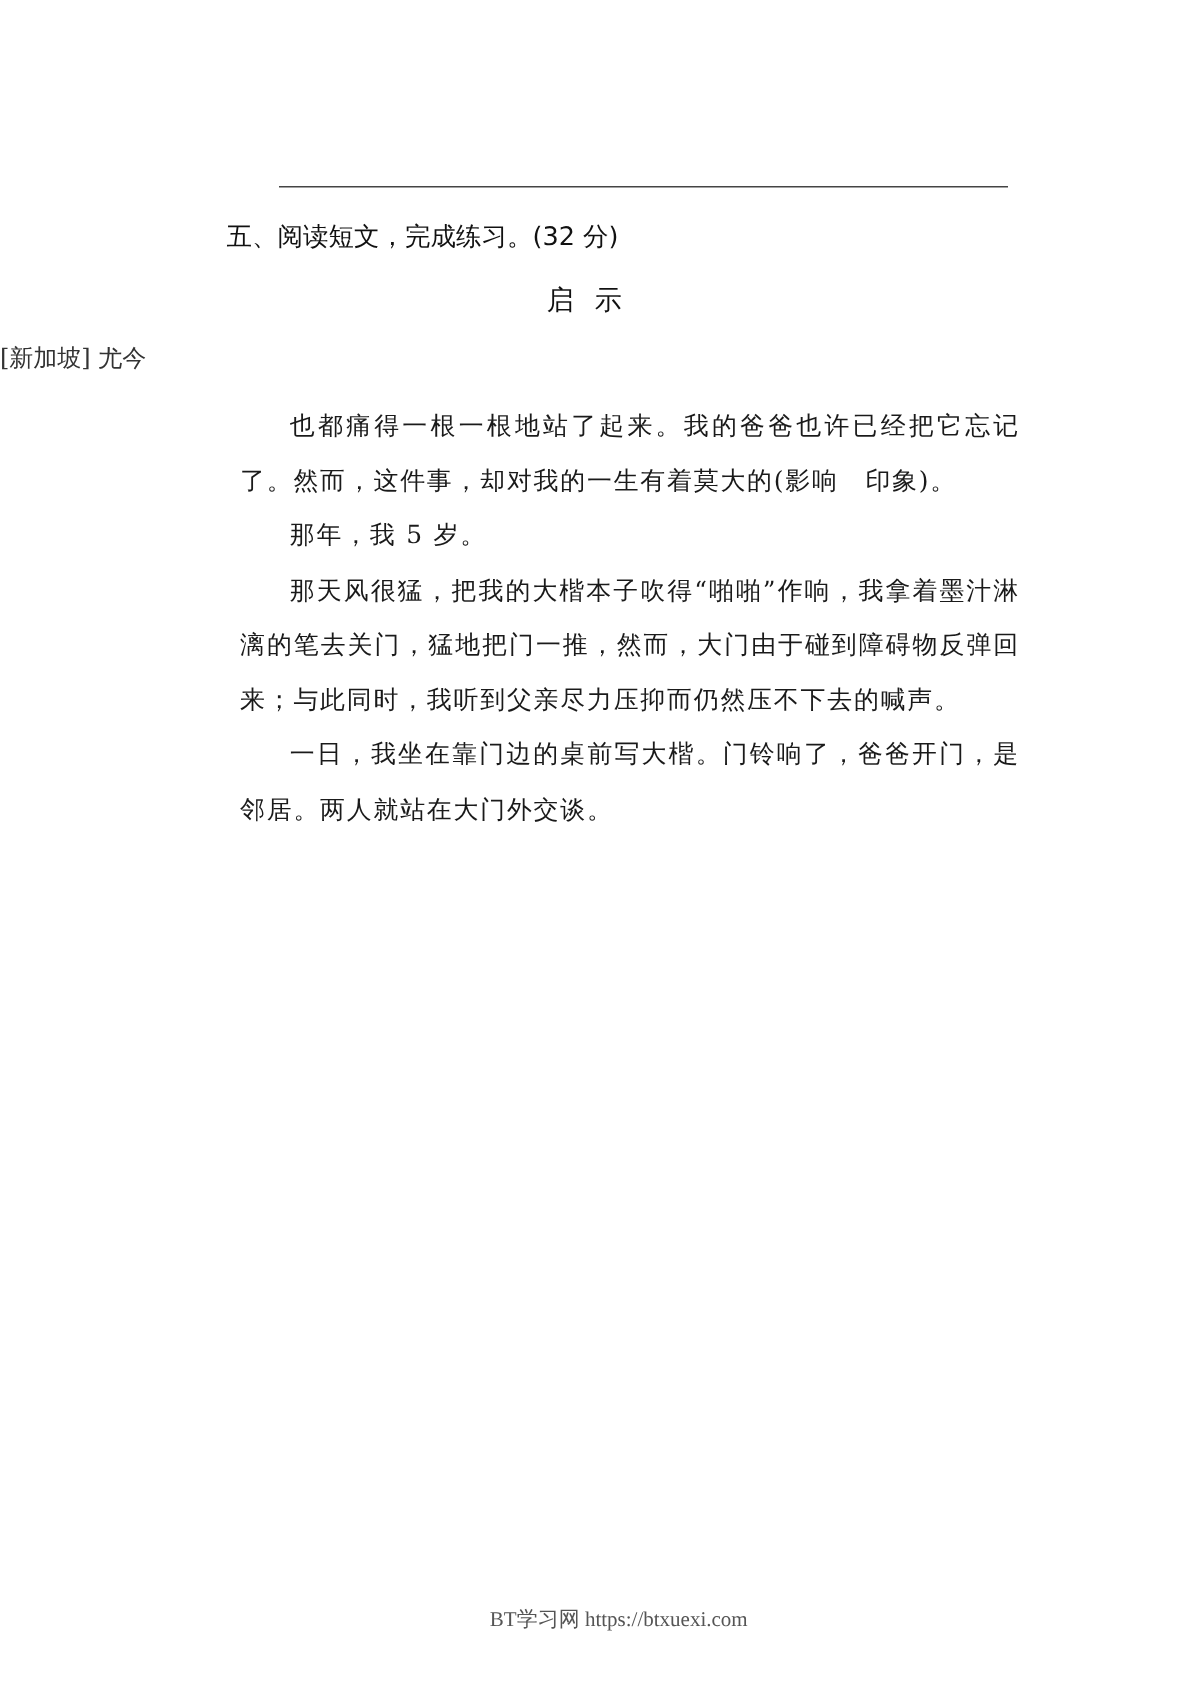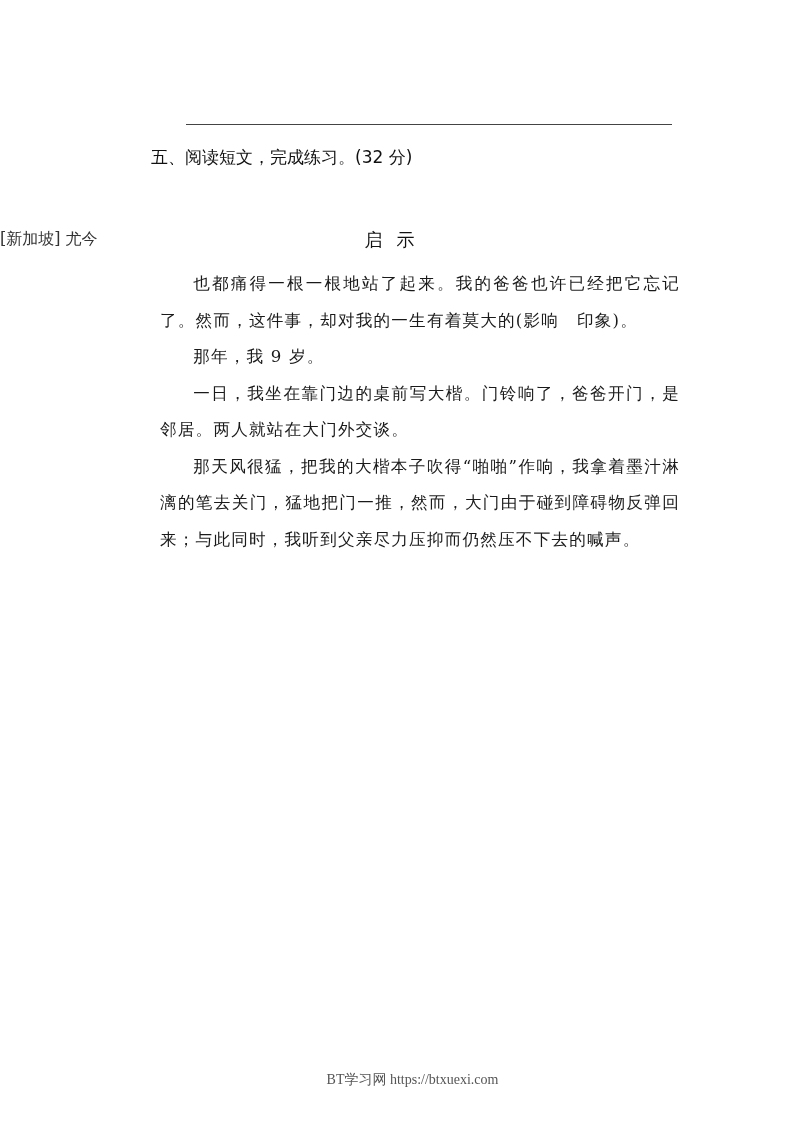--- a/index.html
+++ b/index.html
@@ -4,21 +4,21 @@
 <style>
   html, body { margin: 0; padding: 0; background: #ffffff; }
   body { width: 793px; height: 1122px; position: relative; overflow: hidden;
          font-family: "DejaVu Serif", "Liberation Serif", serif; color: #1a1a1a; }
   .top-rule { position: absolute; left: 186px; top: 124px; width: 486px; height: 0;
               border-top: 1px solid #444; }
   .section-heading { position: absolute; left: 118px; top: 146px; font-size: 17px;
                      font-family: "DejaVu Sans", "Liberation Sans", sans-serif; color: #111; margin-left: 33px; }
   .title { position: absolute; left: 0; width: 793px; top: 188px; text-align: center;
            font-size: 18px; font-family: "DejaVu Sans", "Liberation Sans", sans-serif;
-           letter-spacing: 14px; color: #111; margin-top: 40px; }
+           letter-spacing: 14px; color: #111; }
   .author { position: absolute; left: 0; width: 793px; top: 229px; text-align: left;
             font-size: 16px; color: #333; }
   .body-text { position: absolute; left: 160px; top: 266px; width: 520px; }
   .para { font-size: 16.6px; line-height: 36.5px; text-indent: 2em; margin: 0;
           letter-spacing: 1.2px; text-align: justify; }
   .footer { position: absolute; left: 0; width: 793px; top: 1071px; text-align: center;
             font-size: 14px; color: #555; font-family: Liberation Serif, serif; padding-left: 16px; }
 </style>
 </head>
 <body>
@@ -26,18 +26,18 @@
 <div class="top-rule"></div>
 
 <div class="section-heading">五、阅读短文，完成练习。(32 分)</div>
 
 <div class="title">启示</div>
 
 <div class="author">[新加坡] 尤今</div>
 
 <div class="body-text">
   <p class="para">也都痛得一根一根地站了起来。我的爸爸也许已经把它忘记了。然而，这件事，却对我的一生有着莫大的(影响　印象)。</p>
-  <p class="para">那年，我 9 岁。</p>
+  <p class="para">那年，我 5 岁。</p>
+  <p class="para">那天风很猛，把我的大楷本子吹得“啪啪”作响，我拿着墨汁淋漓的笔去关门，猛地把门一推，然而，大门由于碰到障碍物反弹回来；与此同时，我听到父亲尽力压抑而仍然压不下去的喊声。</p>
   <p class="para">一日，我坐在靠门边的桌前写大楷。门铃响了，爸爸开门，是邻居。两人就站在大门外交谈。</p>
-  <p class="para">那天风很猛，把我的大楷本子吹得“啪啪”作响，我拿着墨汁淋漓的笔去关门，猛地把门一推，然而，大门由于碰到障碍物反弹回来；与此同时，我听到父亲尽力压抑而仍然压不下去的喊声。</p>
 </div>
 
 <div class="footer">BT学习网 https://btxuexi.com</div>
 
 </body></html>

